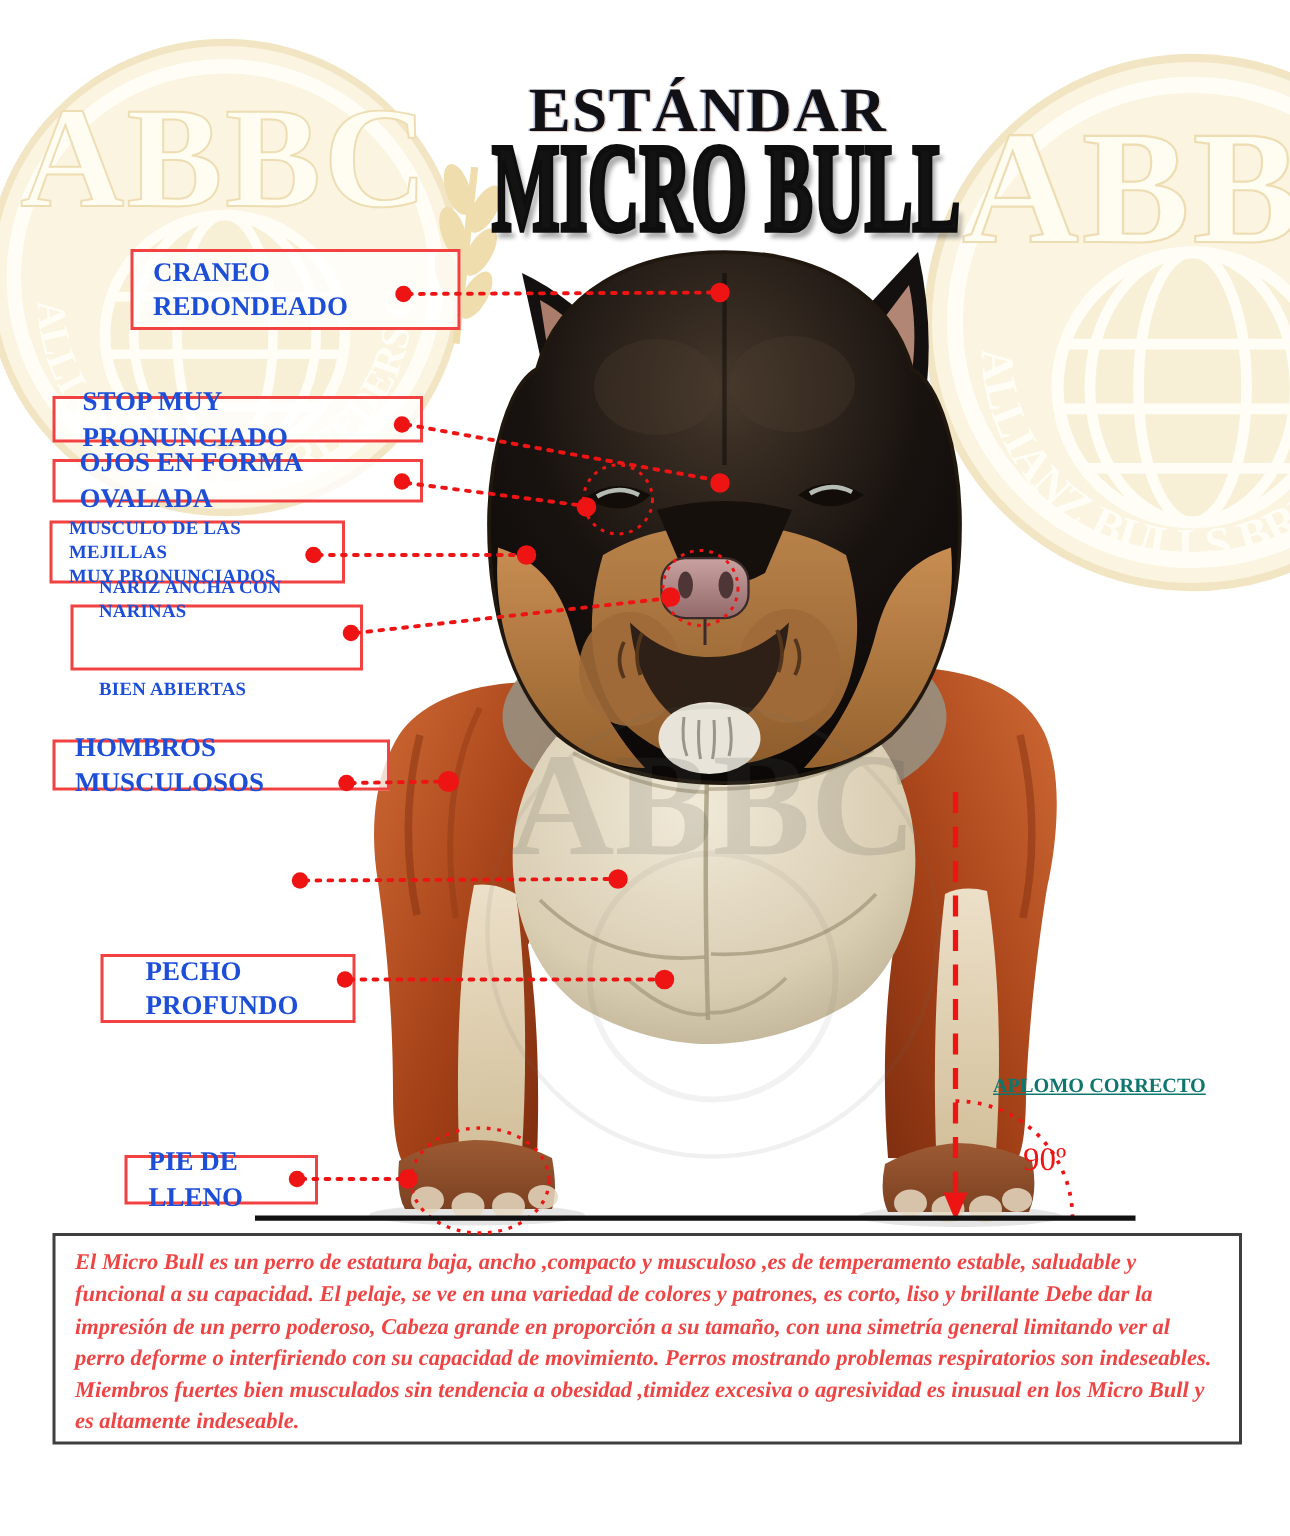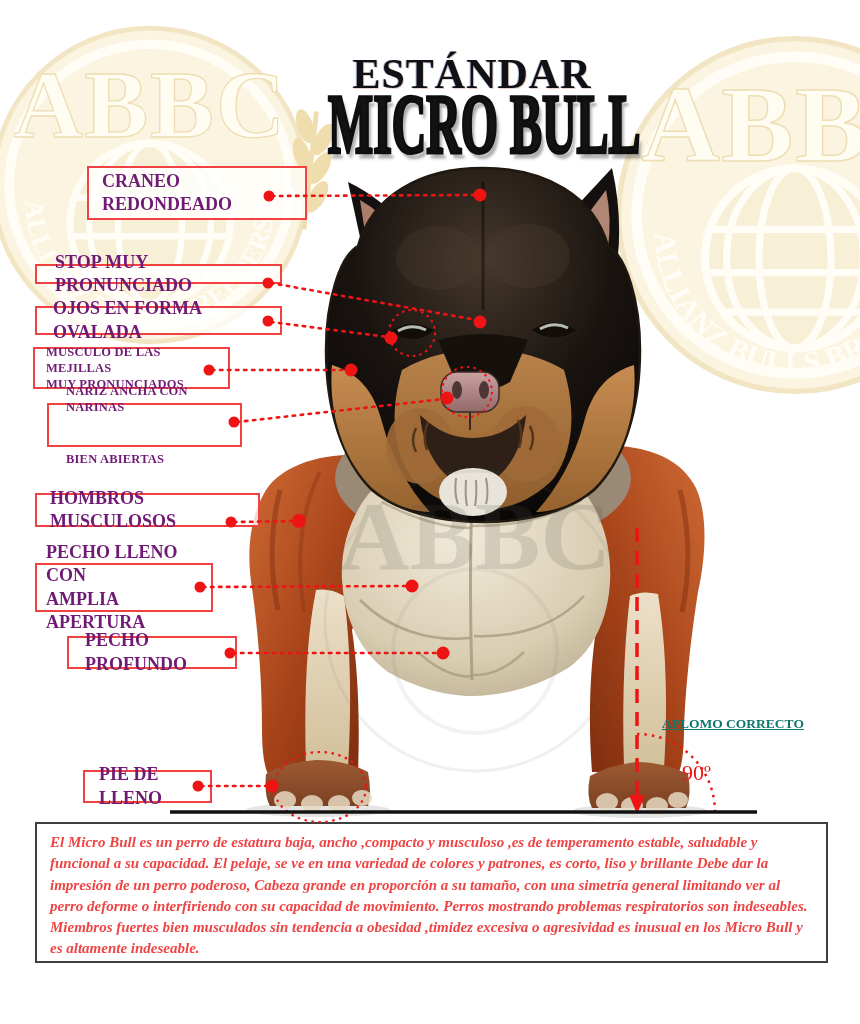--- a/index.html
+++ b/index.html
@@ -15,33 +15,33 @@
     text-shadow:-1px 0 0 rgba(20,60,160,.30),1px 1px 0 rgba(150,50,10,.22);}
   .title-main{position:absolute;left:328px;top:84px;z-index:8;white-space:nowrap;
     font-size:46px;font-weight:bold;line-height:1;color:#131313;
     transform:scale(1.04,1.82);transform-origin:left top;
     -webkit-text-stroke:2px #0e0e0e;
     text-shadow:3px 3px 2px rgba(40,40,40,.38);}
   
   .dog{position:absolute;left:120px;top:160px;width:680px;height:660px;z-index:10;}
   
   .cbox{position:absolute;z-index:20;border:2px solid #f24141;background:rgba(255,255,255,.78);
-    color:#701a75;font-weight:bold;display:flex;flex-direction:column;justify-content:center;
+    color:#1d4ed8;font-weight:bold;display:flex;flex-direction:column;justify-content:center;
     box-sizing:border-box;}
   .cbox .ln{line-height:1.28;}
   .f-lg{font-size:18px;}
   .f-sm{font-size:12.5px;letter-spacing:.2px;}
   #box-craneo{left:87px;top:166px;width:220px;height:54px;padding-left:13px;}
-  #box-stop{left:35px;top:264px;width:247px;height:20px;padding-left:18px;}
+  #box-stop{left:35px;top:264px;width:247px;height:31px;padding-left:18px;}
   #box-ojos{left:35px;top:306px;width:247px;height:29px;padding-left:16px;}
   #box-mejillas{left:33px;top:347px;width:197px;height:42px;padding-left:11px;}
   #box-nariz{left:47px;top:403px;width:195px;height:44px;padding-left:17px;gap:36px;}
   #box-hombros{left:35px;top:493px;width:225px;height:34px;padding-left:13px;}
   #box-lleno{left:35px;top:563px;width:178px;height:49px;padding-left:9px;}
-  #box-profundo{left:67px;top:636px;width:170px;height:33px;padding-left:16px;}
+  #box-profundo{left:67px;top:636px;width:170px;height:46px;padding-left:28px;}
   #box-pie{left:83px;top:770px;width:129px;height:33px;padding-left:14px;}
   
   .aplomo-label{position:absolute;left:662px;top:716px;z-index:20;color:#0f766e;
     font-size:13.5px;font-weight:bold;text-decoration:underline;white-space:nowrap;}
   
   .overlay{position:absolute;left:0;top:0;z-index:30;pointer-events:none;}
   
   .descbox{position:absolute;left:35px;top:822px;width:793px;height:141px;z-index:20;
     border:2px solid #3f3f3f;box-sizing:border-box;padding:8px 13px 0 13px;background:#fff;}
   .desctext{font-size:15px;font-weight:bold;font-style:italic;line-height:1.42;color:#ef4444;}
@@ -251,24 +251,20 @@
   <div class="cbox f-lg" id="box-ojos">
     <div class="ln">OJOS EN FORMA OVALADA</div>
   </div>
   <div class="cbox f-sm" id="box-nariz">
     <div class="ln">NARIZ ANCHA CON NARINAS</div>
     <div class="ln">BIEN ABIERTAS</div>
   </div>
   <div class="cbox f-lg" id="box-hombros">
     <div class="ln">HOMBROS MUSCULOSOS</div>
   </div>
-  <div class="cbox f-lg" id="box-lleno">
-    <div class="ln">PECHO LLENO CON</div>
-    <div class="ln">AMPLIA APERTURA</div>
-  </div>
   <div class="cbox f-lg" id="box-profundo">
     <div class="ln">PECHO PROFUNDO</div>
   </div>
   <div class="cbox f-lg" id="box-pie">
     <div class="ln">PIE DE LLENO</div>
   </div>
 
   <div class="aplomo-label">APLOMO CORRECTO</div>
 
   <svg class="overlay" width="860" height="1024" viewBox="0 0 860 1024">

